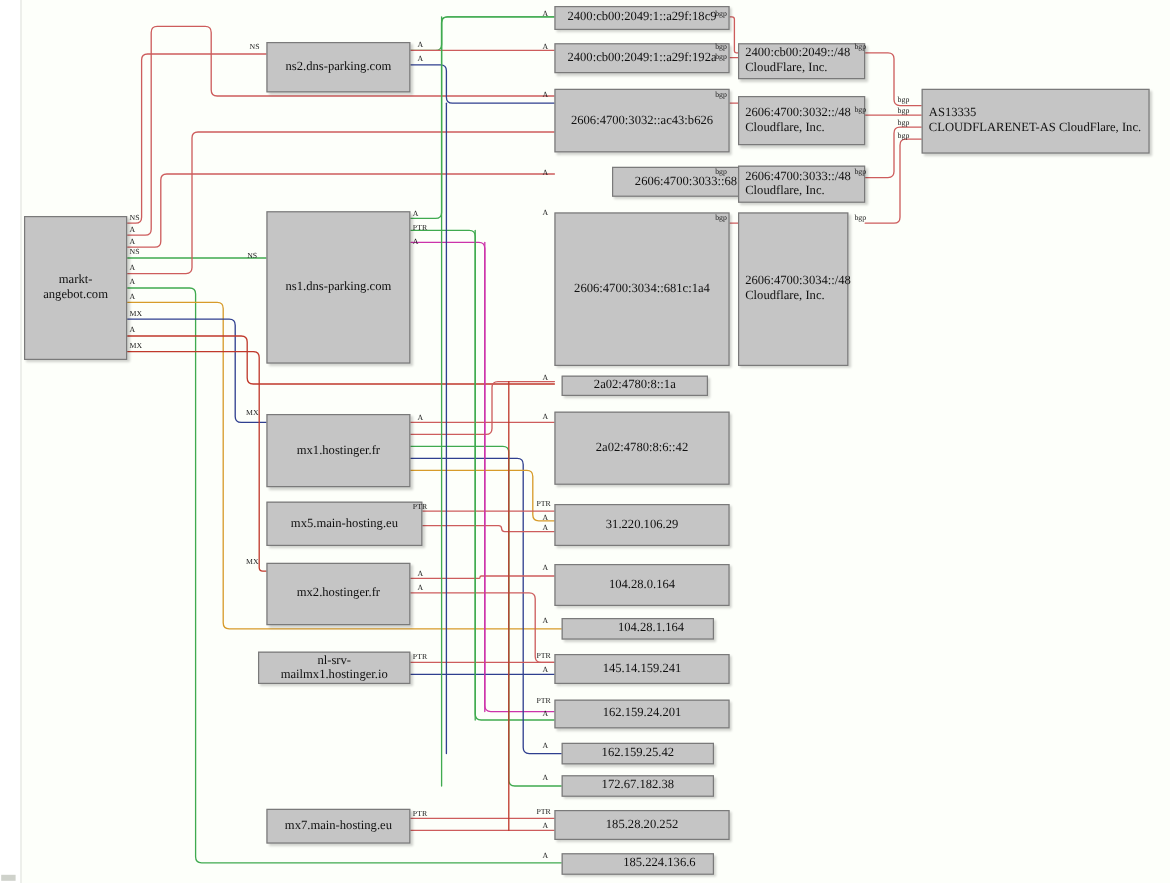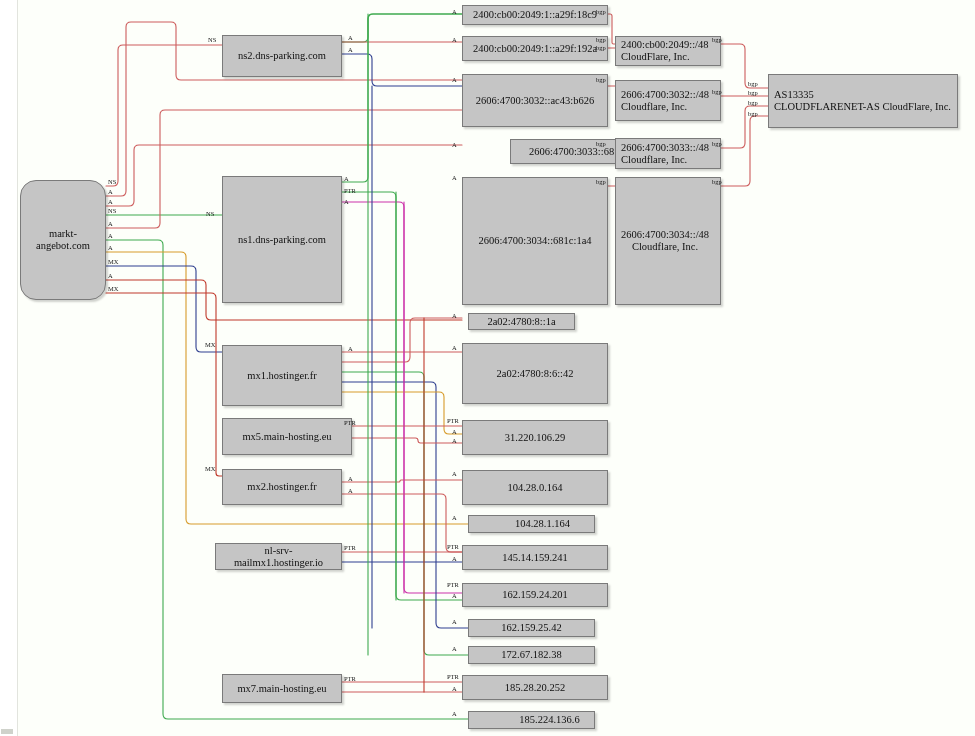--- a/index.html
+++ b/index.html
@@ -95,36 +95,36 @@
       <path d="M721 186 L745 186 Q750 186 750 181 L750 121 Q750 116 755 116 L768 116" stroke="#cd5c5c" stroke-width="1.1" fill="none" stroke-linecap="round" stroke-linejoin="round"></path>
       <path d="M368 14 L368 655" stroke="#3faa4f" stroke-width="1.1" fill="none" stroke-linecap="round" stroke-linejoin="round"></path>
       <path d="M396 600 L396 192" stroke="#3faa4f" stroke-width="1.1" fill="none" stroke-linecap="round" stroke-linejoin="round"></path>
       <path d="M404 593 L404 202" stroke="#cc33aa" stroke-width="1.1" fill="none" stroke-linecap="round" stroke-linejoin="round"></path>
       <path d="M372 86 L372 628" stroke="#2f3f8f" stroke-width="1.1" fill="none" stroke-linecap="round" stroke-linejoin="round"></path>
       <path d="M424 318 L424 692" stroke="#c0392b" stroke-width="1.1" fill="none" stroke-linecap="round" stroke-linejoin="round"></path>
     </g>
 </svg>
 
 <div id="nodes-layer">
-    <div class="node" style="left: 20px; top: 180px; width: 86px; height: 120px; border-radius: 16px;">
+    <div class="node" style="left: 20px; top: 180px; width: 86px; height: 120px;">
       <span>markt-angebot.com</span>
     </div>
     <div class="node" style="left: 222px; top: 35px; width: 120px; height: 42px;">
       <span>ns2.dns-parking.com</span>
     </div>
     <div class="node" style="left: 222px; top: 176px; width: 120px; height: 127px;">
       <span>ns1.dns-parking.com</span>
     </div>
     <div class="node" style="left: 222px; top: 345px; width: 120px; height: 61px;">
       <span>mx1.hostinger.fr</span>
     </div>
     <div class="node" style="left: 222px; top: 418px; width: 130px; height: 37px;">
       <span>mx5.main-hosting.eu</span>
     </div>
-    <div class="node" style="left: 222px; top: 469px; width: 120px; height: 36px;">
+    <div class="node" style="left: 222px; top: 469px; width: 120px; height: 52px;">
       <span>mx2.hostinger.fr</span>
     </div>
     <div class="node" style="left: 215px; top: 543px; width: 127px; height: 27px;">
       <span>nl-srv-mailmx1.hostinger.io</span>
     </div>
     <div class="node" style="left: 222px; top: 674px; width: 120px; height: 29px;">
       <span>mx7.main-hosting.eu</span>
     </div>
     <div class="node" style="left: 462px; top: 5px; width: 146px; height: 20px;">
       <span>2400:cb00:2049:1::a29f:18c9</span>
@@ -134,21 +134,21 @@
     </div>
     <div class="node" style="left: 462px; top: 74px; width: 146px; height: 53px;">
       <span>2606:4700:3032::ac43:b626</span>
     </div>
     <div class="node" style="left: 462px; top: 139px; width: 146px; height: 25px; margin-left: 48px;">
       <span>2606:4700:3033::681c:a4</span>
     </div>
     <div class="node" style="left: 462px; top: 177px; width: 146px; height: 128px;">
       <span>2606:4700:3034::681c:1a4</span>
     </div>
-    <div class="node" style="left: 468px; top: 313px; width: 107px; height: 17px;">
+    <div class="node" style="left: 468px; top: 313px; width: 122px; height: 17px; align-items: flex-end;">
       <span>2a02:4780:8::1a</span>
     </div>
     <div class="node" style="left: 462px; top: 343px; width: 146px; height: 61px;">
       <span>2a02:4780:8:6::42</span>
     </div>
     <div class="node" style="left: 462px; top: 420px; width: 146px; height: 35px;">
       <span>31.220.106.29</span>
     </div>
     <div class="node" style="left: 462px; top: 470px; width: 146px; height: 35px;">
       <span>104.28.0.164</span>
@@ -179,21 +179,21 @@
 CloudFlare, Inc.</span>
     </div>
     <div class="node two-line" style="left: 615px; top: 80px; width: 106px; height: 41px;">
       <span>2606:4700:3032::/48
 Cloudflare, Inc.</span>
     </div>
     <div class="node two-line" style="left: 615px; top: 138px; width: 106px; height: 31px;">
       <span>2606:4700:3033::/48
 Cloudflare, Inc.</span>
     </div>
-    <div class="node two-line" style="left: 615px; top: 177px; width: 106px; height: 128px; text-align: center;">
+    <div class="node two-line" style="left: 615px; top: 177px; width: 92px; height: 128px;">
       <span>2606:4700:3034::/48
 Cloudflare, Inc.</span>
     </div>
     <div class="node two-line" style="left: 768px; top: 74px; width: 190px; height: 54px;">
       <span>AS13335
 CLOUDFLARENET-AS CloudFlare, Inc.</span>
     </div>
   </div>
 <div id="labels-layer">
     <div class="edge-label" style="left: 108px; top: 178px;">NS</div>

